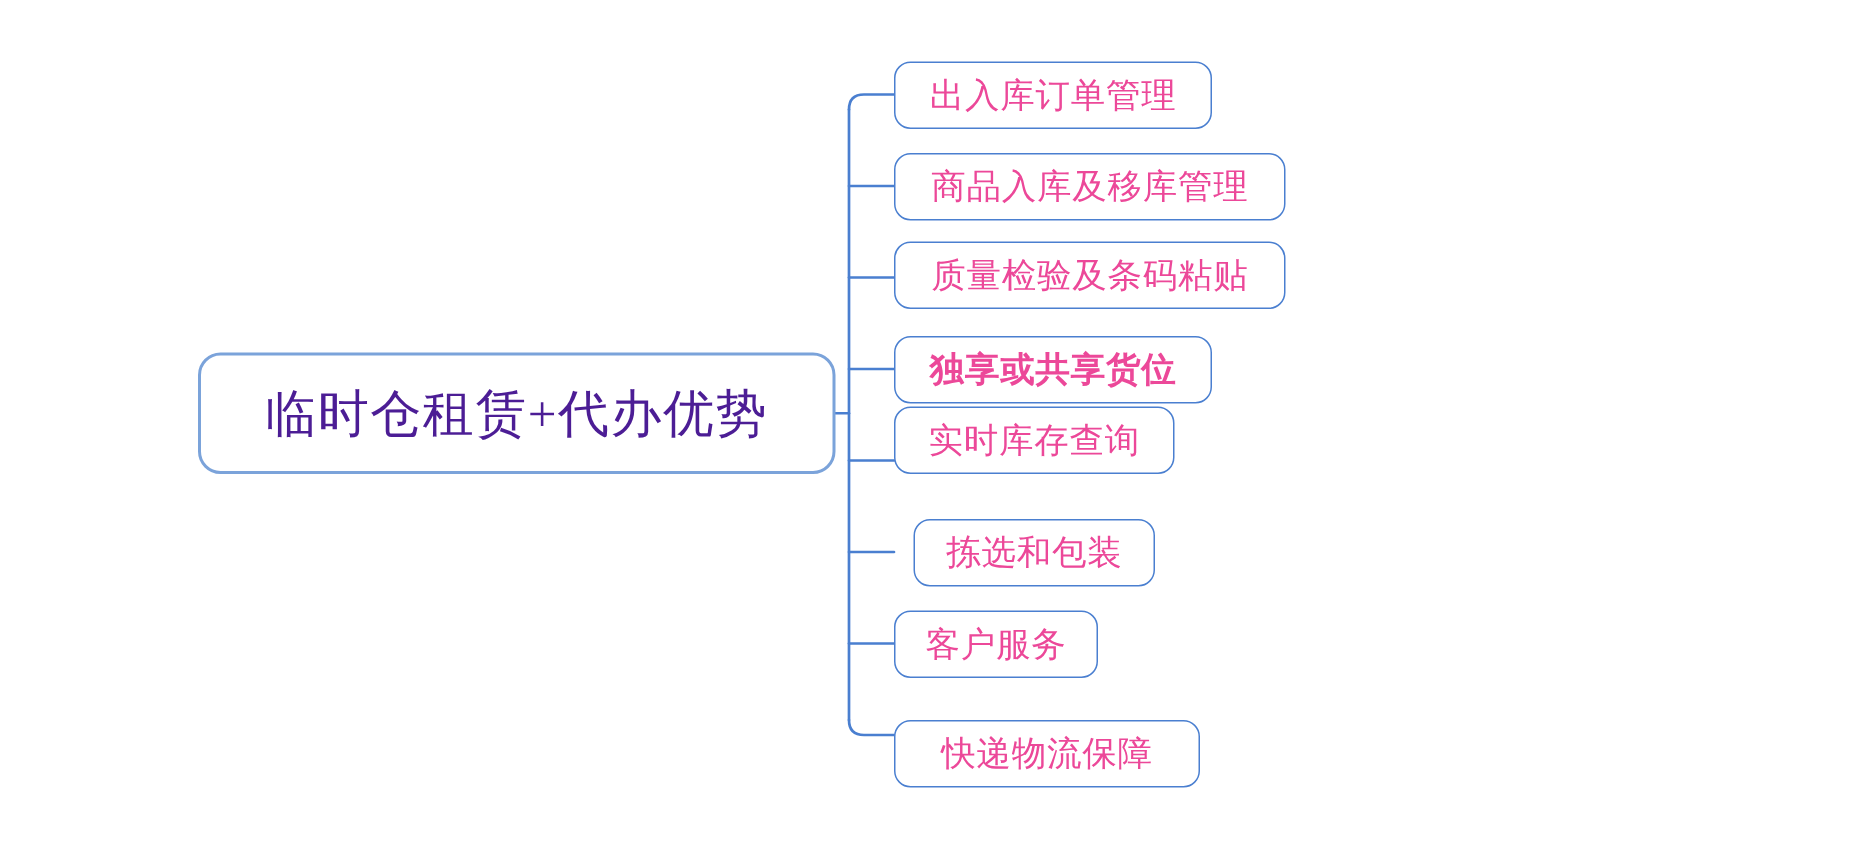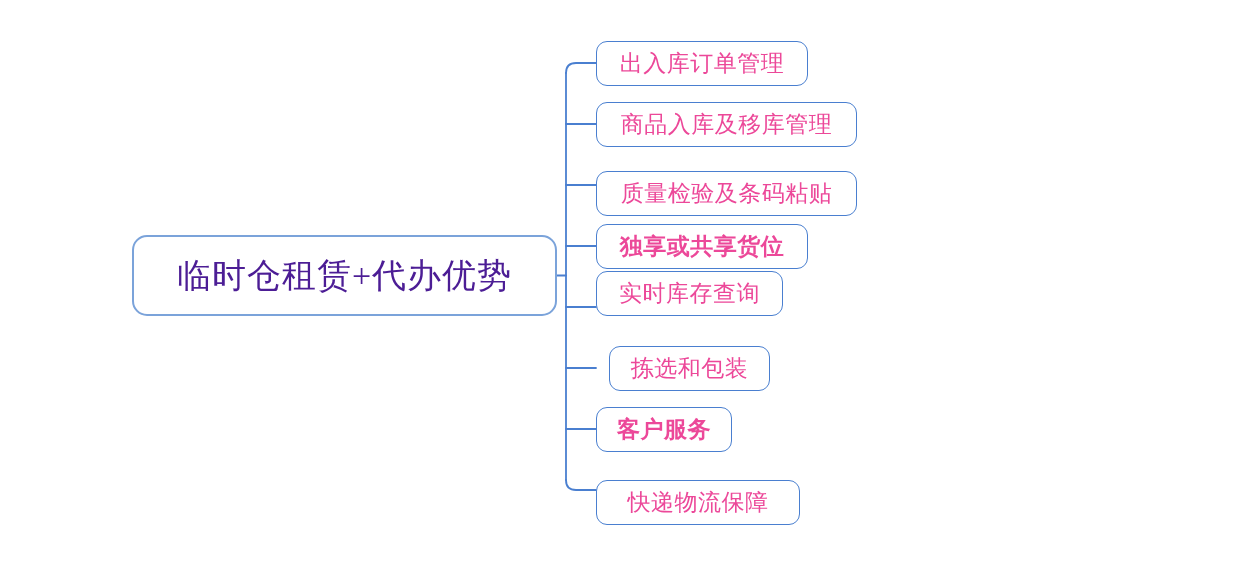--- a/index.html
+++ b/index.html
@@ -79,32 +79,32 @@
   <div class="node root-node">
     <span>临时仓租赁+代办优势</span>
   </div>
 
   <div class="node child-node" style="top: 41px; width: 212px;">
     <span>出入库订单管理</span>
   </div>
   <div class="node child-node" style="top: 102px; width: 261px; padding-left: 16px;">
     <span>商品入库及移库管理</span>
   </div>
-  <div class="node child-node" style="top: 171px; width: 261px;">
+  <div class="node child-node" style="top: 161px; width: 261px;">
     <span>质量检验及条码粘贴</span>
   </div>
   <div class="node child-node" style="top: 224px; width: 212px; font-weight: bold;">
     <span>独享或共享货位</span>
   </div>
   <div class="node child-node" style="top: 271px; width: 187px;">
     <span>实时库存查询</span>
   </div>
   <div class="node child-node" style="top: 346px; width: 161px; margin-left: 13px;">
     <span>拣选和包装</span>
   </div>
-  <div class="node child-node" style="top: 407px; width: 136px; font-weight: bold;">
+  <div class="node child-node" style="top: 407px; width: 136px;">
     <span>客户服务</span>
   </div>
   <div class="node child-node" style="top: 480px; width: 204px;">
     <span>快递物流保障</span>
   </div>
 
 </div>
 
 </body></html>

